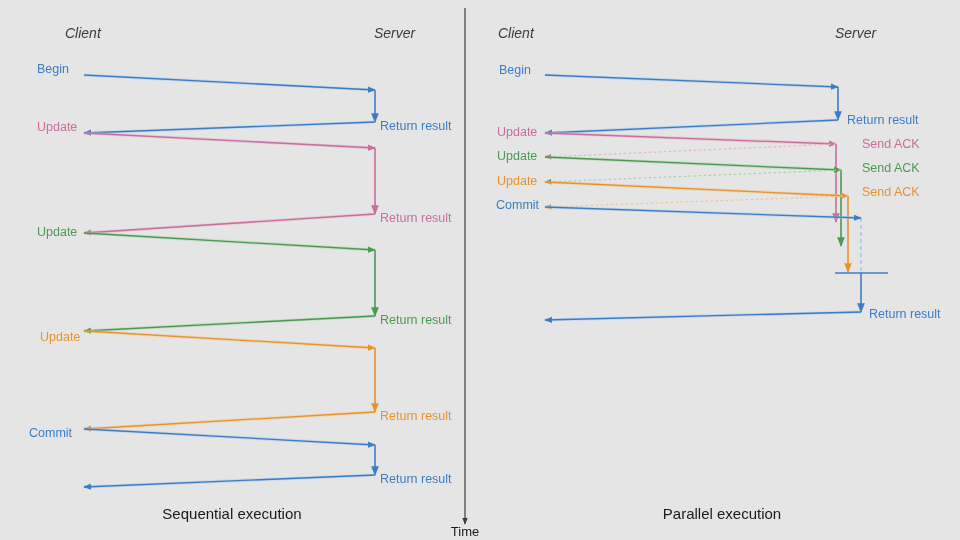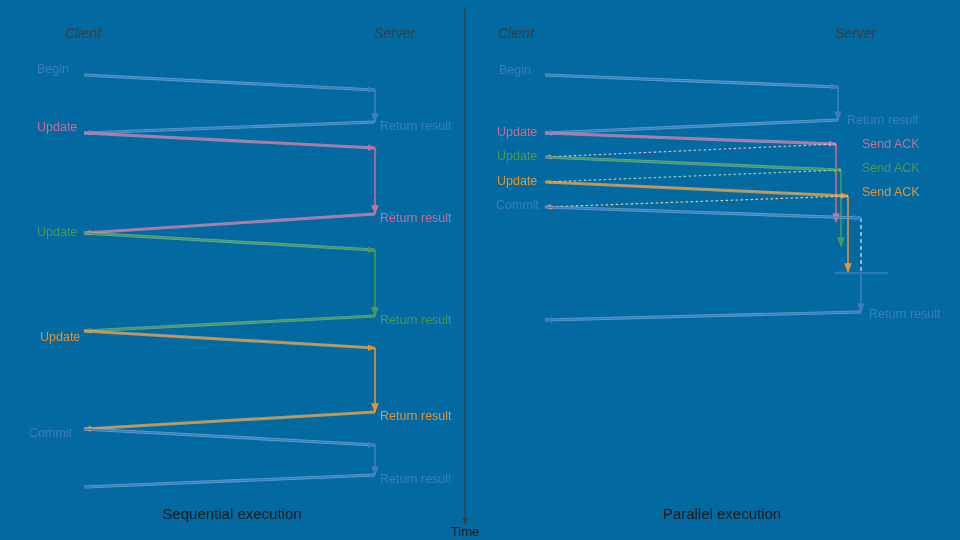--- a/index.html
+++ b/index.html
@@ -8,21 +8,21 @@
     padding: 0;
     background: #ffffff;
   }
   body {
     font-family: "Liberation Sans", sans-serif;
   }
   #canvas-root {
     position: relative;
     width: 960px;
     height: 540px;
-    background: #0369a1;
+    background: #e5e5e5;
     overflow: hidden;
   }
   svg.diagram {
     position: absolute;
     left: 0;
     top: 0;
     width: 960px;
     height: 540px;
   }
   .actor-label {

